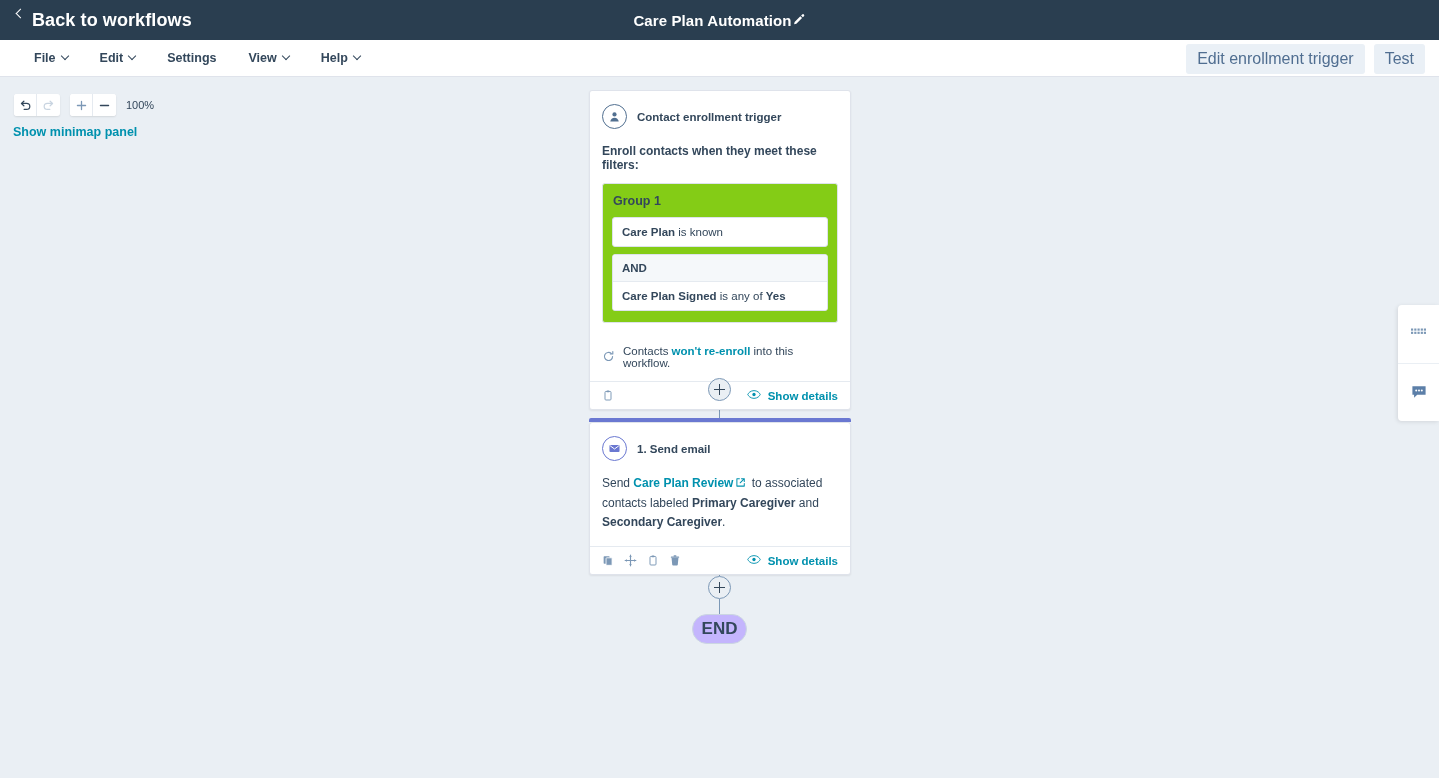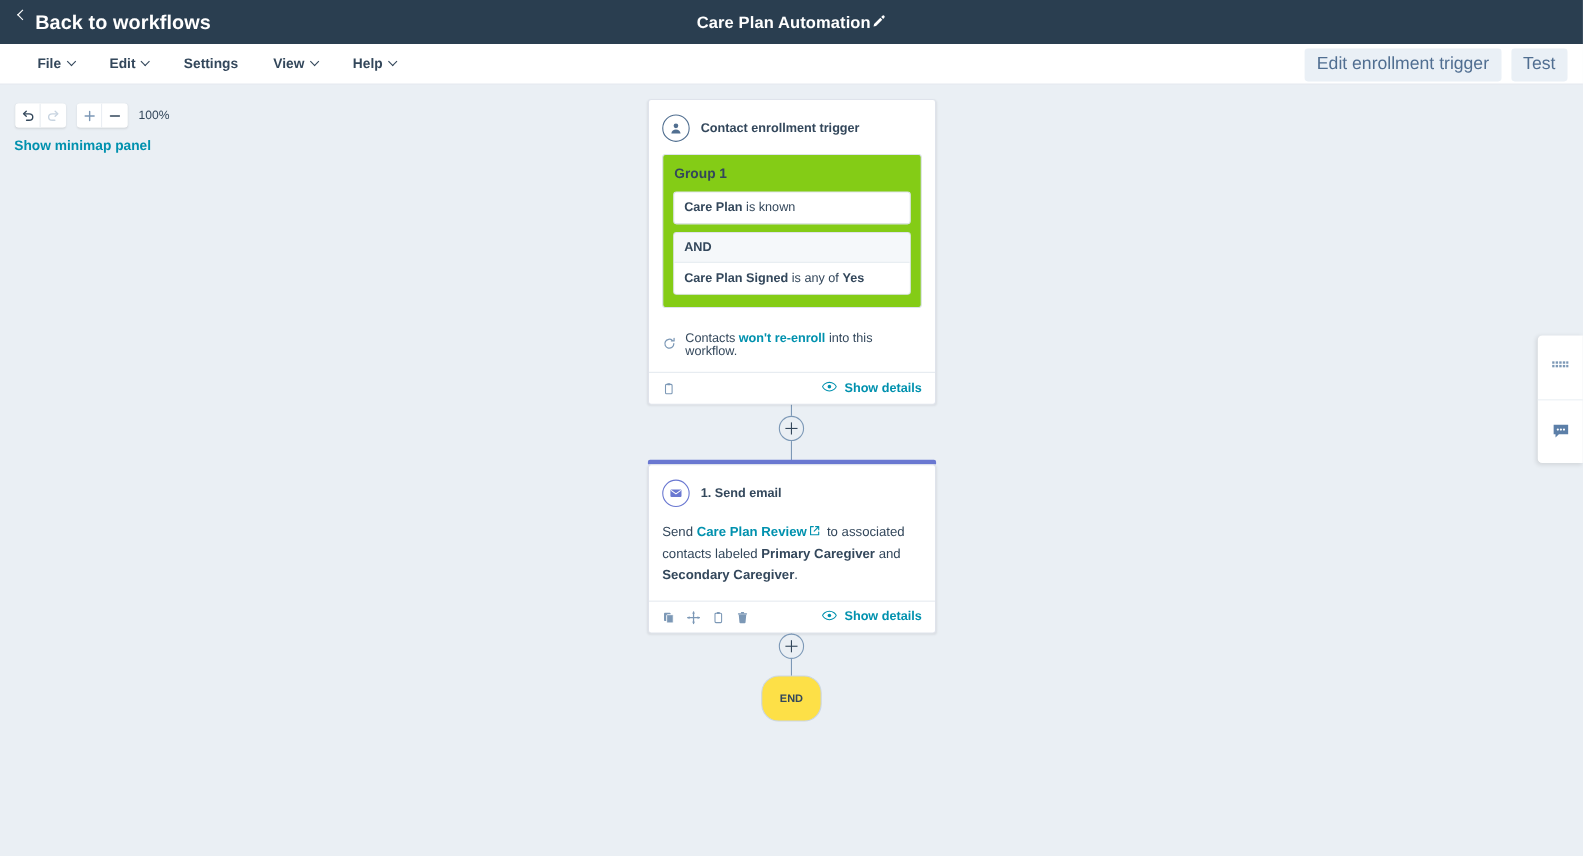--- a/index.html
+++ b/index.html
@@ -214,24 +214,24 @@
   .plus-node:before {
     content: ""; position: absolute;
     width: 11px; height: 1.6px; background: #33475b;
   }
   .plus-node:after {
     content: ""; position: absolute;
     width: 1.6px; height: 11px; background: #33475b;
   }
   .end-node {
     position: absolute; left: 692px; top: 537px;
-    width: 55px; height: 42px; border-radius: 16px;
-    background: #fde047; border: 1px solid #cbd6e2;
+    width: 55px; height: 30px; border-radius: 16px;
+    background: #c4b5fd; border: 1px solid #cbd6e2;
     display: flex; align-items: center; justify-content: center;
-    font-size: 10px; font-weight: bold; color: #33475b;
+    font-size: 17px; font-weight: bold; color: #33475b;
   }
   .email-topbar {
     position: absolute; left: 589px; top: 341px;
     width: 262px; height: 4px; background: #6a78d1;
     border-radius: 2px 2px 0 0;
   }
 
   
   .right-panel {
     position: absolute; right: 0; top: 228px;
@@ -338,20 +338,21 @@
       <div class="card-head">
         <div class="node-icon trigger">
           <svg width="13" height="13" viewBox="0 0 16 16">
               <circle cx="8" cy="5.4" r="2.6" fill="#516f90"></circle>
               <path d="M2.8 14c.4-3 2.6-4.6 5.2-4.6s4.8 1.6 5.2 4.6z" fill="#516f90"></path>
             </svg>
         </div>
         <span class="node-title">Contact enrollment trigger</span>
       </div>
 
+      <div class="filters-label">Enroll contacts when they meet these filters:</div>
 
       <div class="group-box">
         <div class="group-title">Group 1</div>
 
         <div class="cond">
           <b>Care Plan</b><span> is known</span>
         </div>
 
         <div class="cond-group">
           <div class="cond-and">AND</div>

